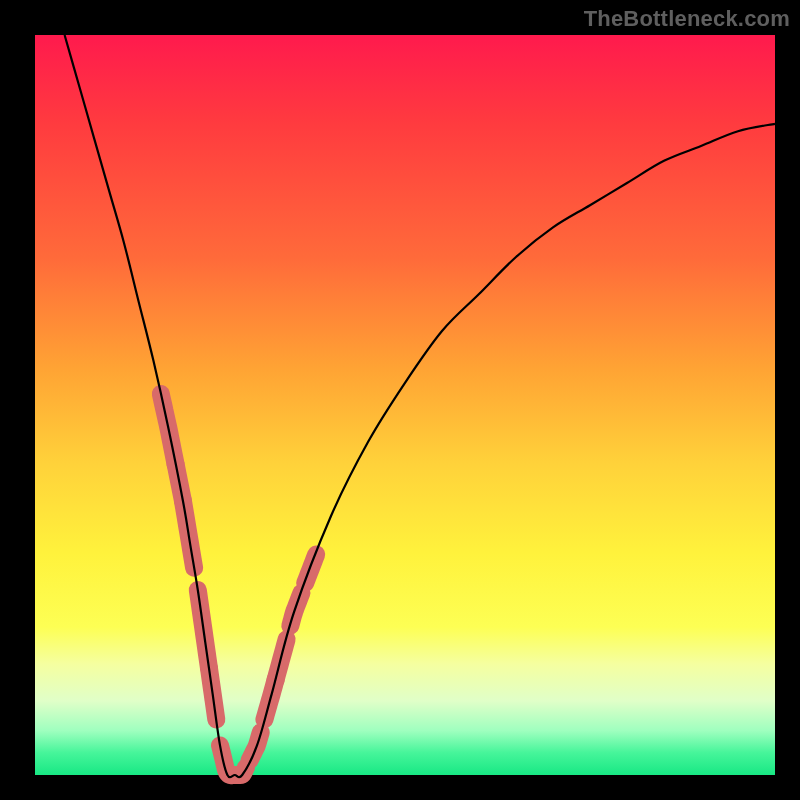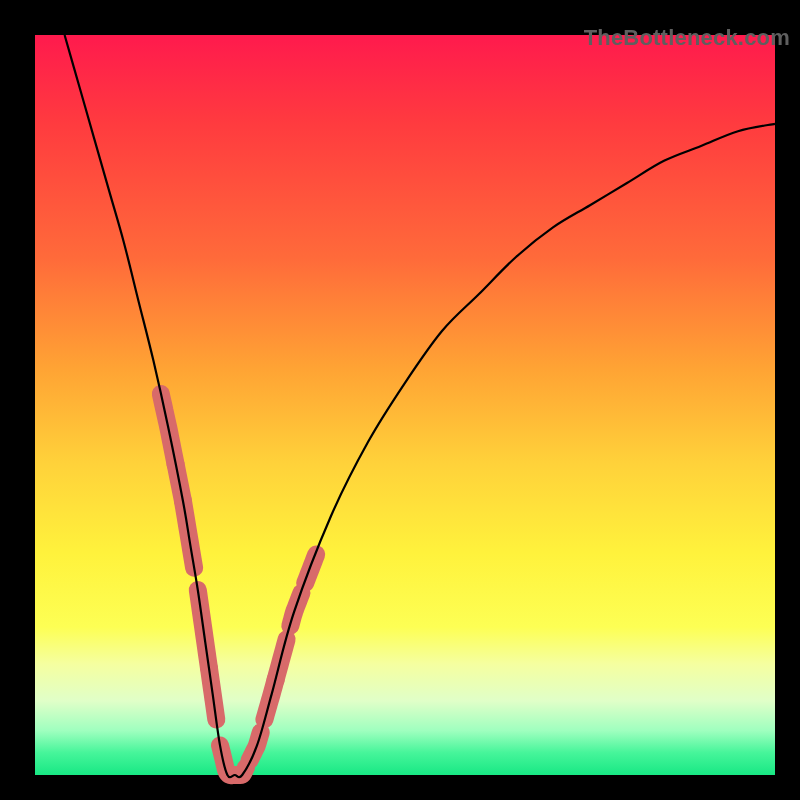--- a/index.html
+++ b/index.html
@@ -39,21 +39,20 @@
   }
   .watermark {
     position: absolute;
     top: 6px;
     right: 10px;
     font-family: Arial, Helvetica, sans-serif;
     font-size: 22px;
     font-weight: 600;
     color: #5f5f5f;
     letter-spacing: 0.2px;
-    margin-top: 19px;
   }
   svg.curve {
     position: absolute;
     left: 0;
     top: 0;
     width: 740px;
     height: 740px;
     overflow: visible;
   }
   .curve path {

